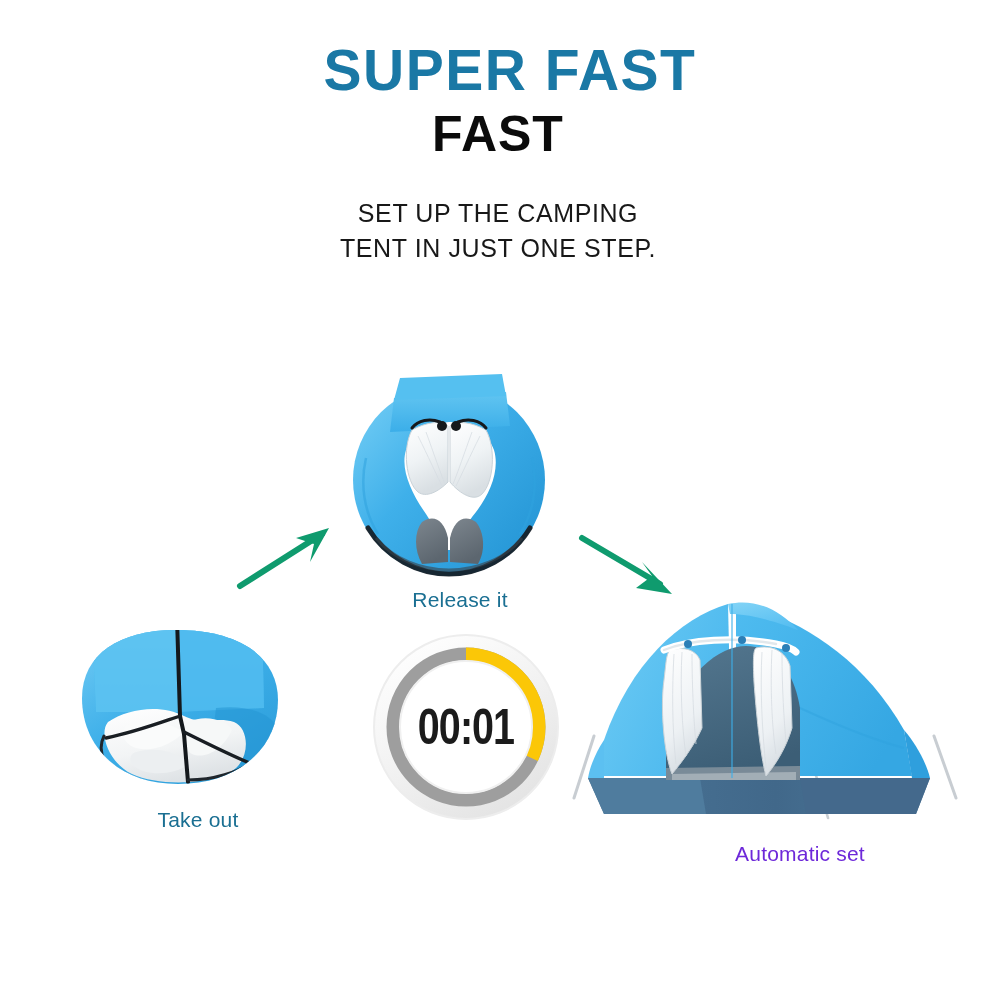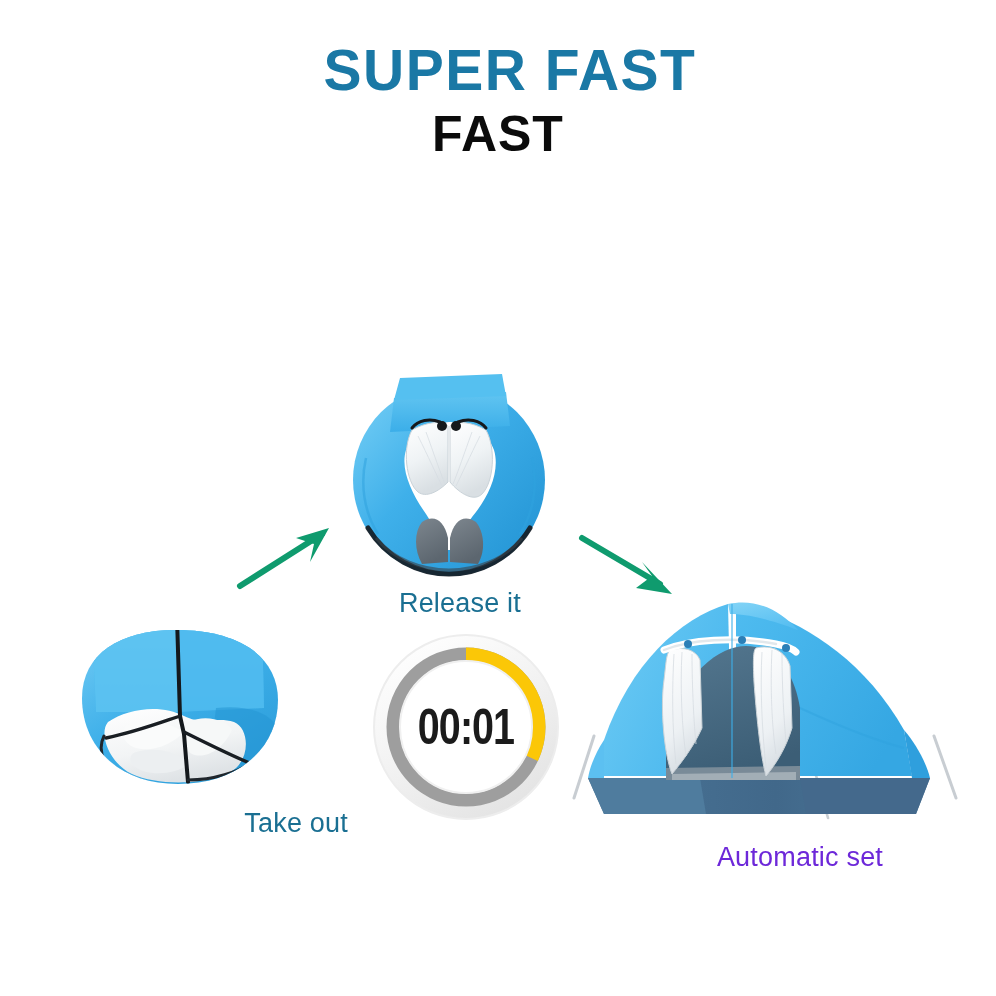--- a/index.html
+++ b/index.html
@@ -66,21 +66,21 @@
     color: #181818;
     line-height: 1.38;
   }
 
   
   .caption {
     position: absolute;
     text-align: center;
     color: #1A6F92;
     font-family: "Liberation Sans", sans-serif;
-    font-size: 27px;
+    font-size: 21px;
     font-weight: normal;
     line-height: 1.32;
     letter-spacing: 0.2px;
   }
   .caption span { display: block; }
 
   #cap-take-out { left: 48px; top: 806px; width: 300px; }
   #cap-release  { left: 340px; top: 586px; width: 240px; }
   #cap-auto     { left: 620px; top: 840px; width: 360px; }
 
@@ -125,20 +125,24 @@
 </head>
 <body>
 
 <div id="canvas">
 
   <div class="title-block">
     <span class="title-line1" style="color: rgb(26, 120, 165);">SUPER FAST</span>
     <span class="title-line2" style="color: rgb(11, 11, 11);">FAST</span>
   </div>
 
+  <div class="subtitle-block">
+    <span class="subtitle-line" style="color: rgb(24, 24, 24);">SET UP THE CAMPING</span>
+    <span class="subtitle-line" style="color: rgb(24, 24, 24);">TENT IN JUST ONE STEP.</span>
+  </div>
 
   <div class="illus" id="img-bag">
     <svg width="232" height="190" viewBox="0 0 232 190" xmlns="http://www.w3.org/2000/svg">
       <defs>
         <linearGradient id="bagBlueTop" x1="0" y1="0" x2="0" y2="1">
           <stop offset="0%" stop-color="#5FC4F2"></stop>
           <stop offset="100%" stop-color="#3FB2EC"></stop>
         </linearGradient>
         <linearGradient id="bagBlueBody" x1="0.1" y1="0" x2="0.9" y2="1">
           <stop offset="0%" stop-color="#6CC8F3"></stop>
@@ -176,21 +180,21 @@
         <path d="M114 104 C96 110 70 120 40 126" stroke="#191E23" stroke-width="3.4" fill="none" stroke-linecap="round"></path>
         <path d="M118 120 C142 132 166 144 186 152" stroke="#191E23" stroke-width="3.4" fill="none" stroke-linecap="round"></path>
         <path d="M38 124 C30 140 40 158 58 166" stroke="#20262C" stroke-width="3" fill="none" stroke-linecap="round"></path>
         <path d="M122 168 C148 168 172 160 186 150" stroke="#20262C" stroke-width="3" fill="none" stroke-linecap="round"></path>
 
         <path d="M20 120 C36 160 86 178 124 174 C166 170 200 146 210 112" stroke="#1E8FCD" stroke-width="3" fill="none" opacity="0.6"></path>
       </g>
     </svg>
   </div>
 
-  <div class="caption" id="cap-take-out" style="color: rgb(26, 111, 146); text-align: right;">
+  <div class="caption" id="cap-take-out" style="color: rgb(26, 111, 146);">
     <span>Take out</span>
   </div>
 
   <div class="arrow" id="arrow-1">
     <svg width="104" height="66" viewBox="0 0 104 66" xmlns="http://www.w3.org/2000/svg">
       <path d="M4 62 L86 10" stroke="#0F9B6E" stroke-width="6" stroke-linecap="round" fill="none"></path>
       <path d="M93 4 L60 14 L78 20 L74 38 Z" fill="#0F9B6E"></path>
     </svg>
   </div>
 

